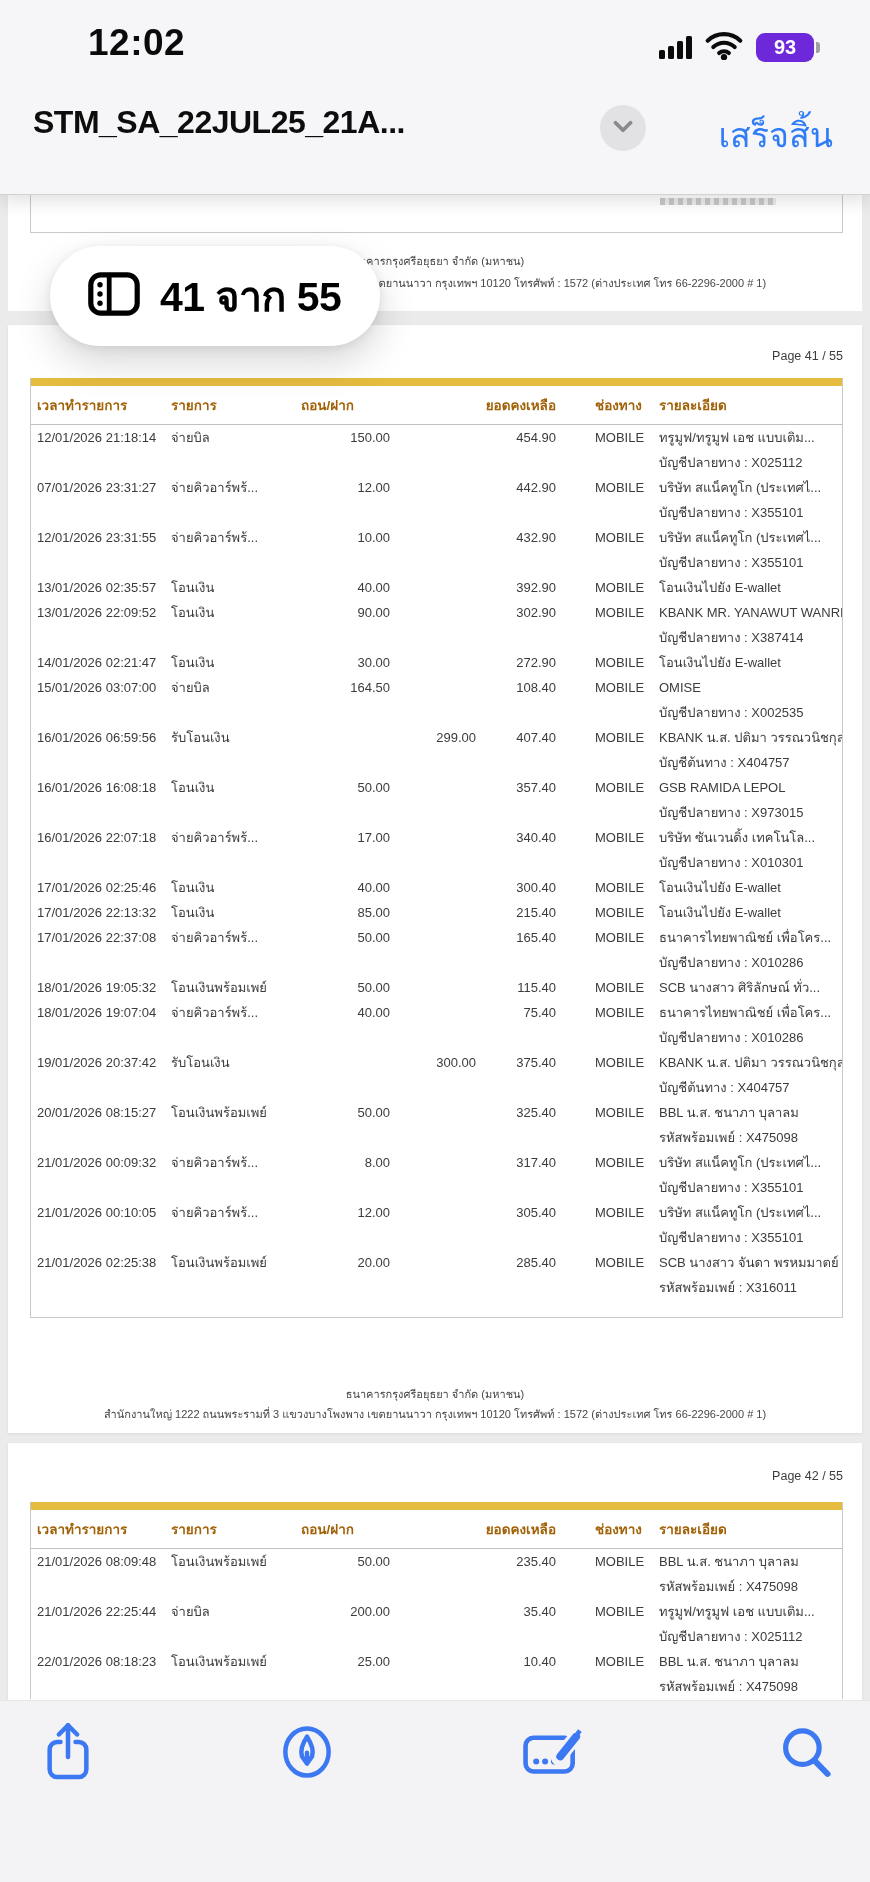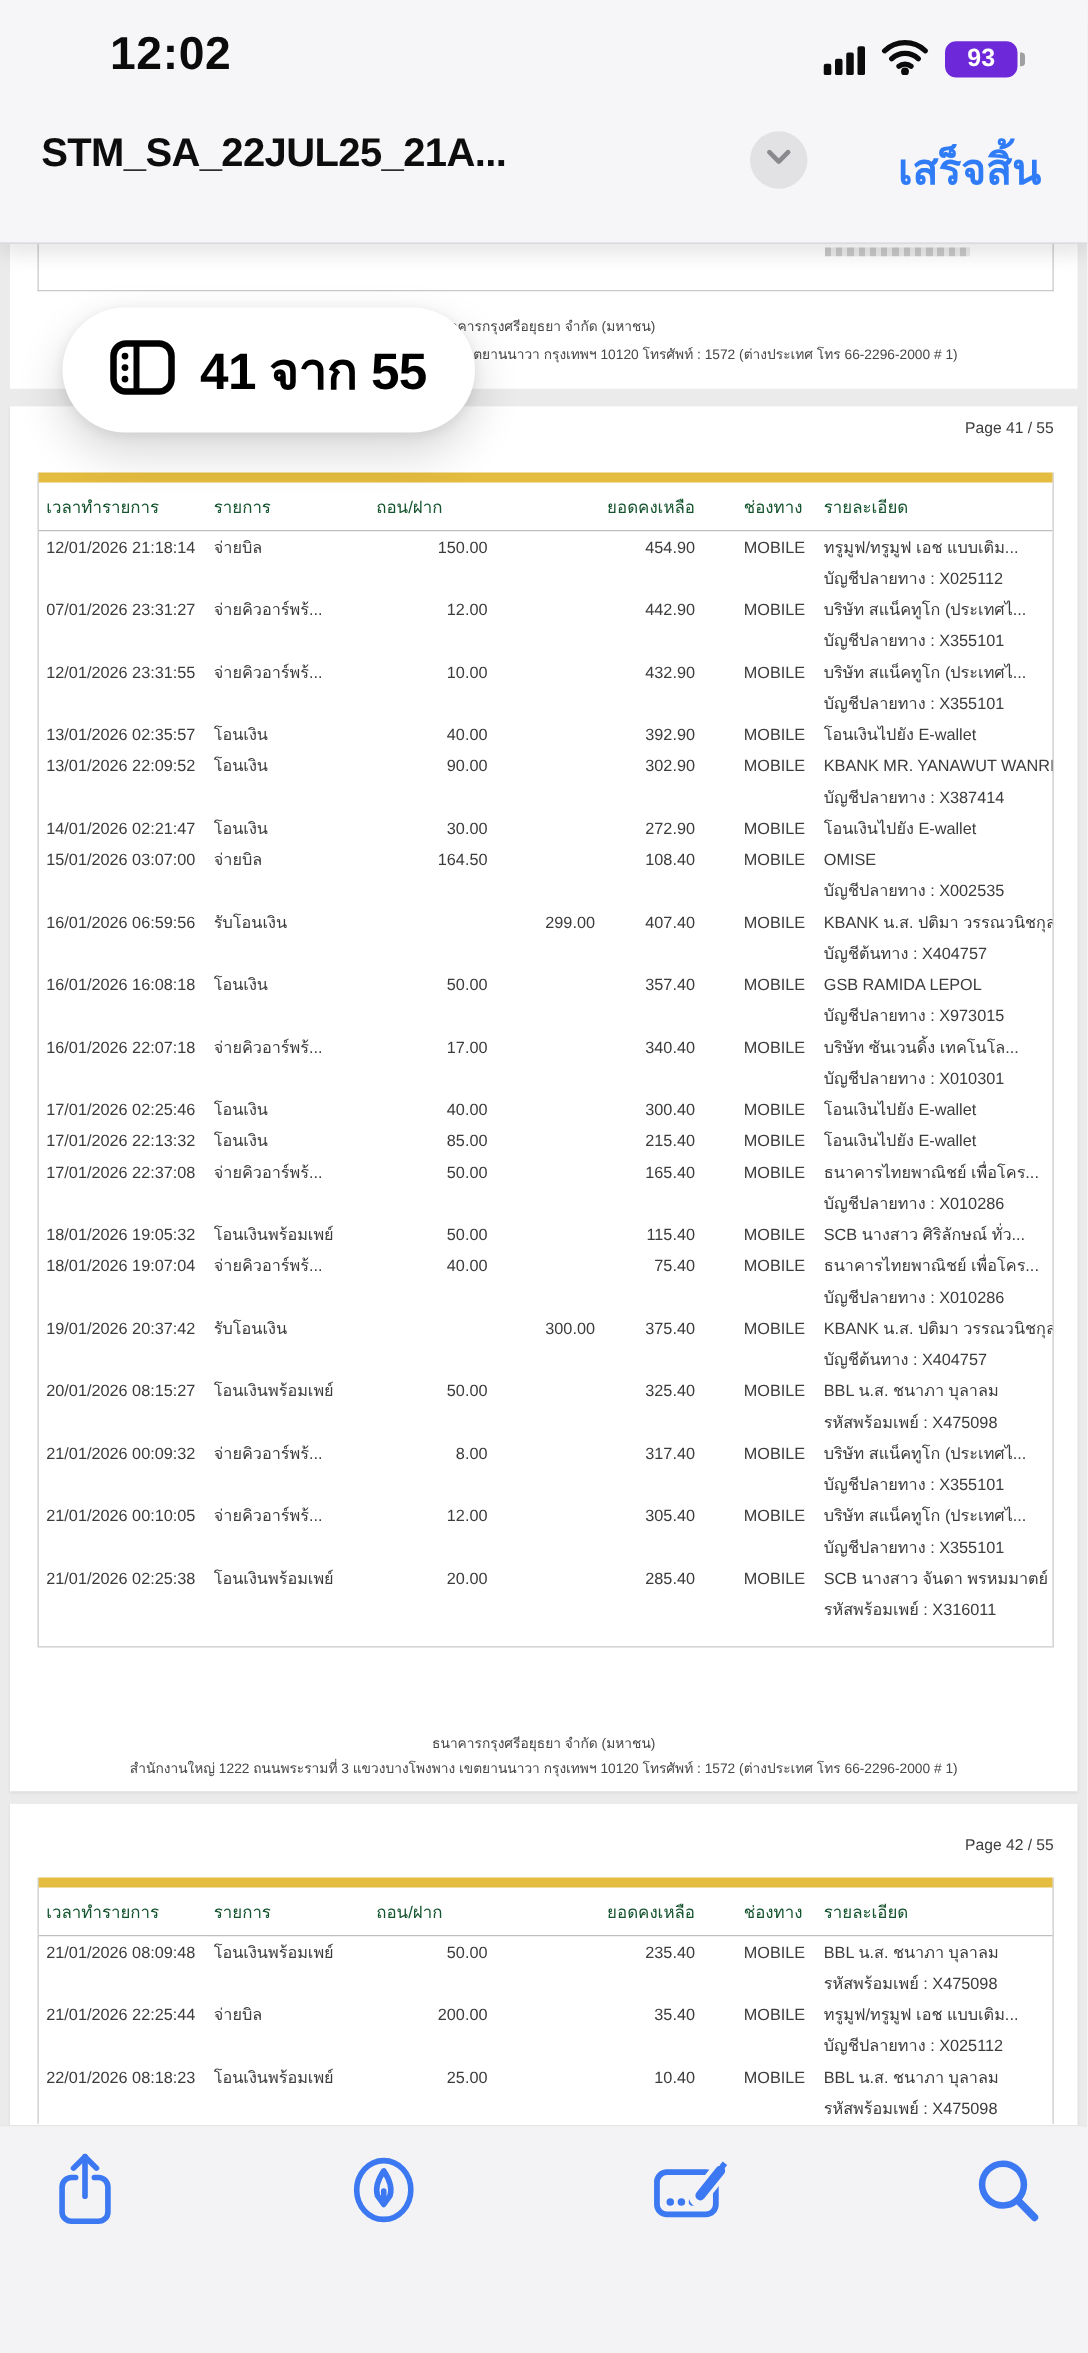--- a/index.html
+++ b/index.html
@@ -19,38 +19,38 @@
   .sig i:nth-child(1){height:9px}.sig i:nth-child(2){height:13px}
   .sig i:nth-child(3){height:18px}.sig i:nth-child(4){height:23px}
   .batt{position:relative;width:58px;height:29px;background:#6d28d9;border-radius:9px;
     display:flex;align-items:center;justify-content:center;}
   .batt span{color:#fff;font-size:20px;font-weight:bold;}
   .batt:after{content:"";position:absolute;right:-6px;top:9px;width:4px;height:11px;
     background:rgba(0,0,0,.35);border-radius:0 3px 3px 0;}
   .nav-title{position:absolute;left:33px;top:104px;font-size:32px;font-weight:bold;color:#0d0d0e;letter-spacing:-.5px;}
   .nav-chevron{position:absolute;left:600px;top:105px;width:46px;height:46px;border-radius:50%;
     background:#E2E1E4;display:flex;align-items:center;justify-content:center;}
-  .nav-done{position:absolute;right:37px;top:108px;font-size:34px;font-weight:bold;color:#2F7CF6;}
+  .nav-done{position:absolute;right:37px;top:108px;font-size:34px;font-weight:normal;color:#2F7CF6;}
   
   .card{position:absolute;left:8px;right:8px;background:#fff;box-shadow:0 1px 3px rgba(0,0,0,.07);}
   #card-prev{top:194px;height:117px;z-index:5;box-shadow:none;}
   #card-41{top:325px;height:1108px;}
   #card-42{top:1443px;height:439px;}
   .clip-smudge{position:absolute;left:652px;top:4px;width:116px;height:7px;opacity:.55;
     background:repeating-linear-gradient(90deg,#9a9a9a 0 5px,#d9d9d9 5px 9px);filter:blur(.6px);}
   .ptable-prev{position:absolute;left:22px;right:19px;top:-2px;height:40px;
     border-left:1px solid #C9C9C9;border-right:1px solid #C9C9C9;border-bottom:1px solid #C9C9C9;}
   .doc-footer{position:absolute;left:0;right:0;text-align:center;font-size:11px;color:#474747;}
   .page-label{position:absolute;right:19px;font-size:12.5px;color:#3d3d3d;}
   .twrap{position:absolute;left:22px;right:19px;
     border-left:1px solid #C9C9C9;border-right:1px solid #C9C9C9;}
   .goldbar{height:8px;background:#E4BC3F;}
   .thead{display:grid;grid-template-columns:140px 130px 175px 80px 39px 64px 1fr;
     height:38px;align-items:center;border-bottom:1px solid #BFBFBF;
-    font-size:13.5px;font-weight:normal;color:#14532d;}
+    font-size:13.5px;font-weight:bold;color:#a16207;}
   .hc0{padding-left:6px}.hc2{text-align:left}.hc3{text-align:right}
   .tline{display:grid;grid-template-columns:140px 130px 89px 86px 80px 39px 64px 1fr;
     height:25px;align-items:center;font-size:13px;color:#3c3c3c;white-space:nowrap;}
   .tc{overflow:hidden;}
   .tc0{padding-left:6px}
   .tc2,.tc3,.tc4{text-align:right}
   .tbody41{padding-bottom:17px;border-bottom:1px solid #C9C9C9;}
   
   .pill{position:absolute;left:50px;top:246px;width:330px;height:100px;background:#fff;
     border-radius:50px;z-index:20;display:flex;align-items:center;padding-left:38px;box-sizing:border-box;gap:20px;
@@ -98,21 +98,21 @@
 </div>
 
 <div class="card" id="card-prev">
   <div class="ptable-prev"></div>
   <div class="clip-smudge"></div>
   <div class="doc-footer" style="top:58px;">ธนาคารกรุงศรีอยุธยา จำกัด (มหาชน)</div>
   <div class="doc-footer" style="top:80px;">สำนักงานใหญ่ 1222 ถนนพระรามที่ 3 แขวงบางโพงพาง เขตยานนาวา กรุงเทพฯ 10120 โทรศัพท์ : 1572 (ต่างประเทศ โทร 66-2296-2000 # 1)</div>
 </div>
 
 <div class="card" id="card-41">
-  <div class="page-label" style="top:10px;">Page 41 / 55</div>
+  <div class="page-label" style="top:24px;">Page 41 / 55</div>
   <div class="twrap" style="top:53px;">
     <div class="goldbar"></div>
     <div class="thead">
       <div class="hc0">เวลาทำรายการ</div>
       <div class="hc1">รายการ</div>
       <div class="hc2">ถอน/ฝาก</div>
       <div class="hc3">ยอดคงเหลือ</div>
       <div></div>
       <div class="hc5">ช่องทาง</div>
       <div class="hc6">รายละเอียด</div>

